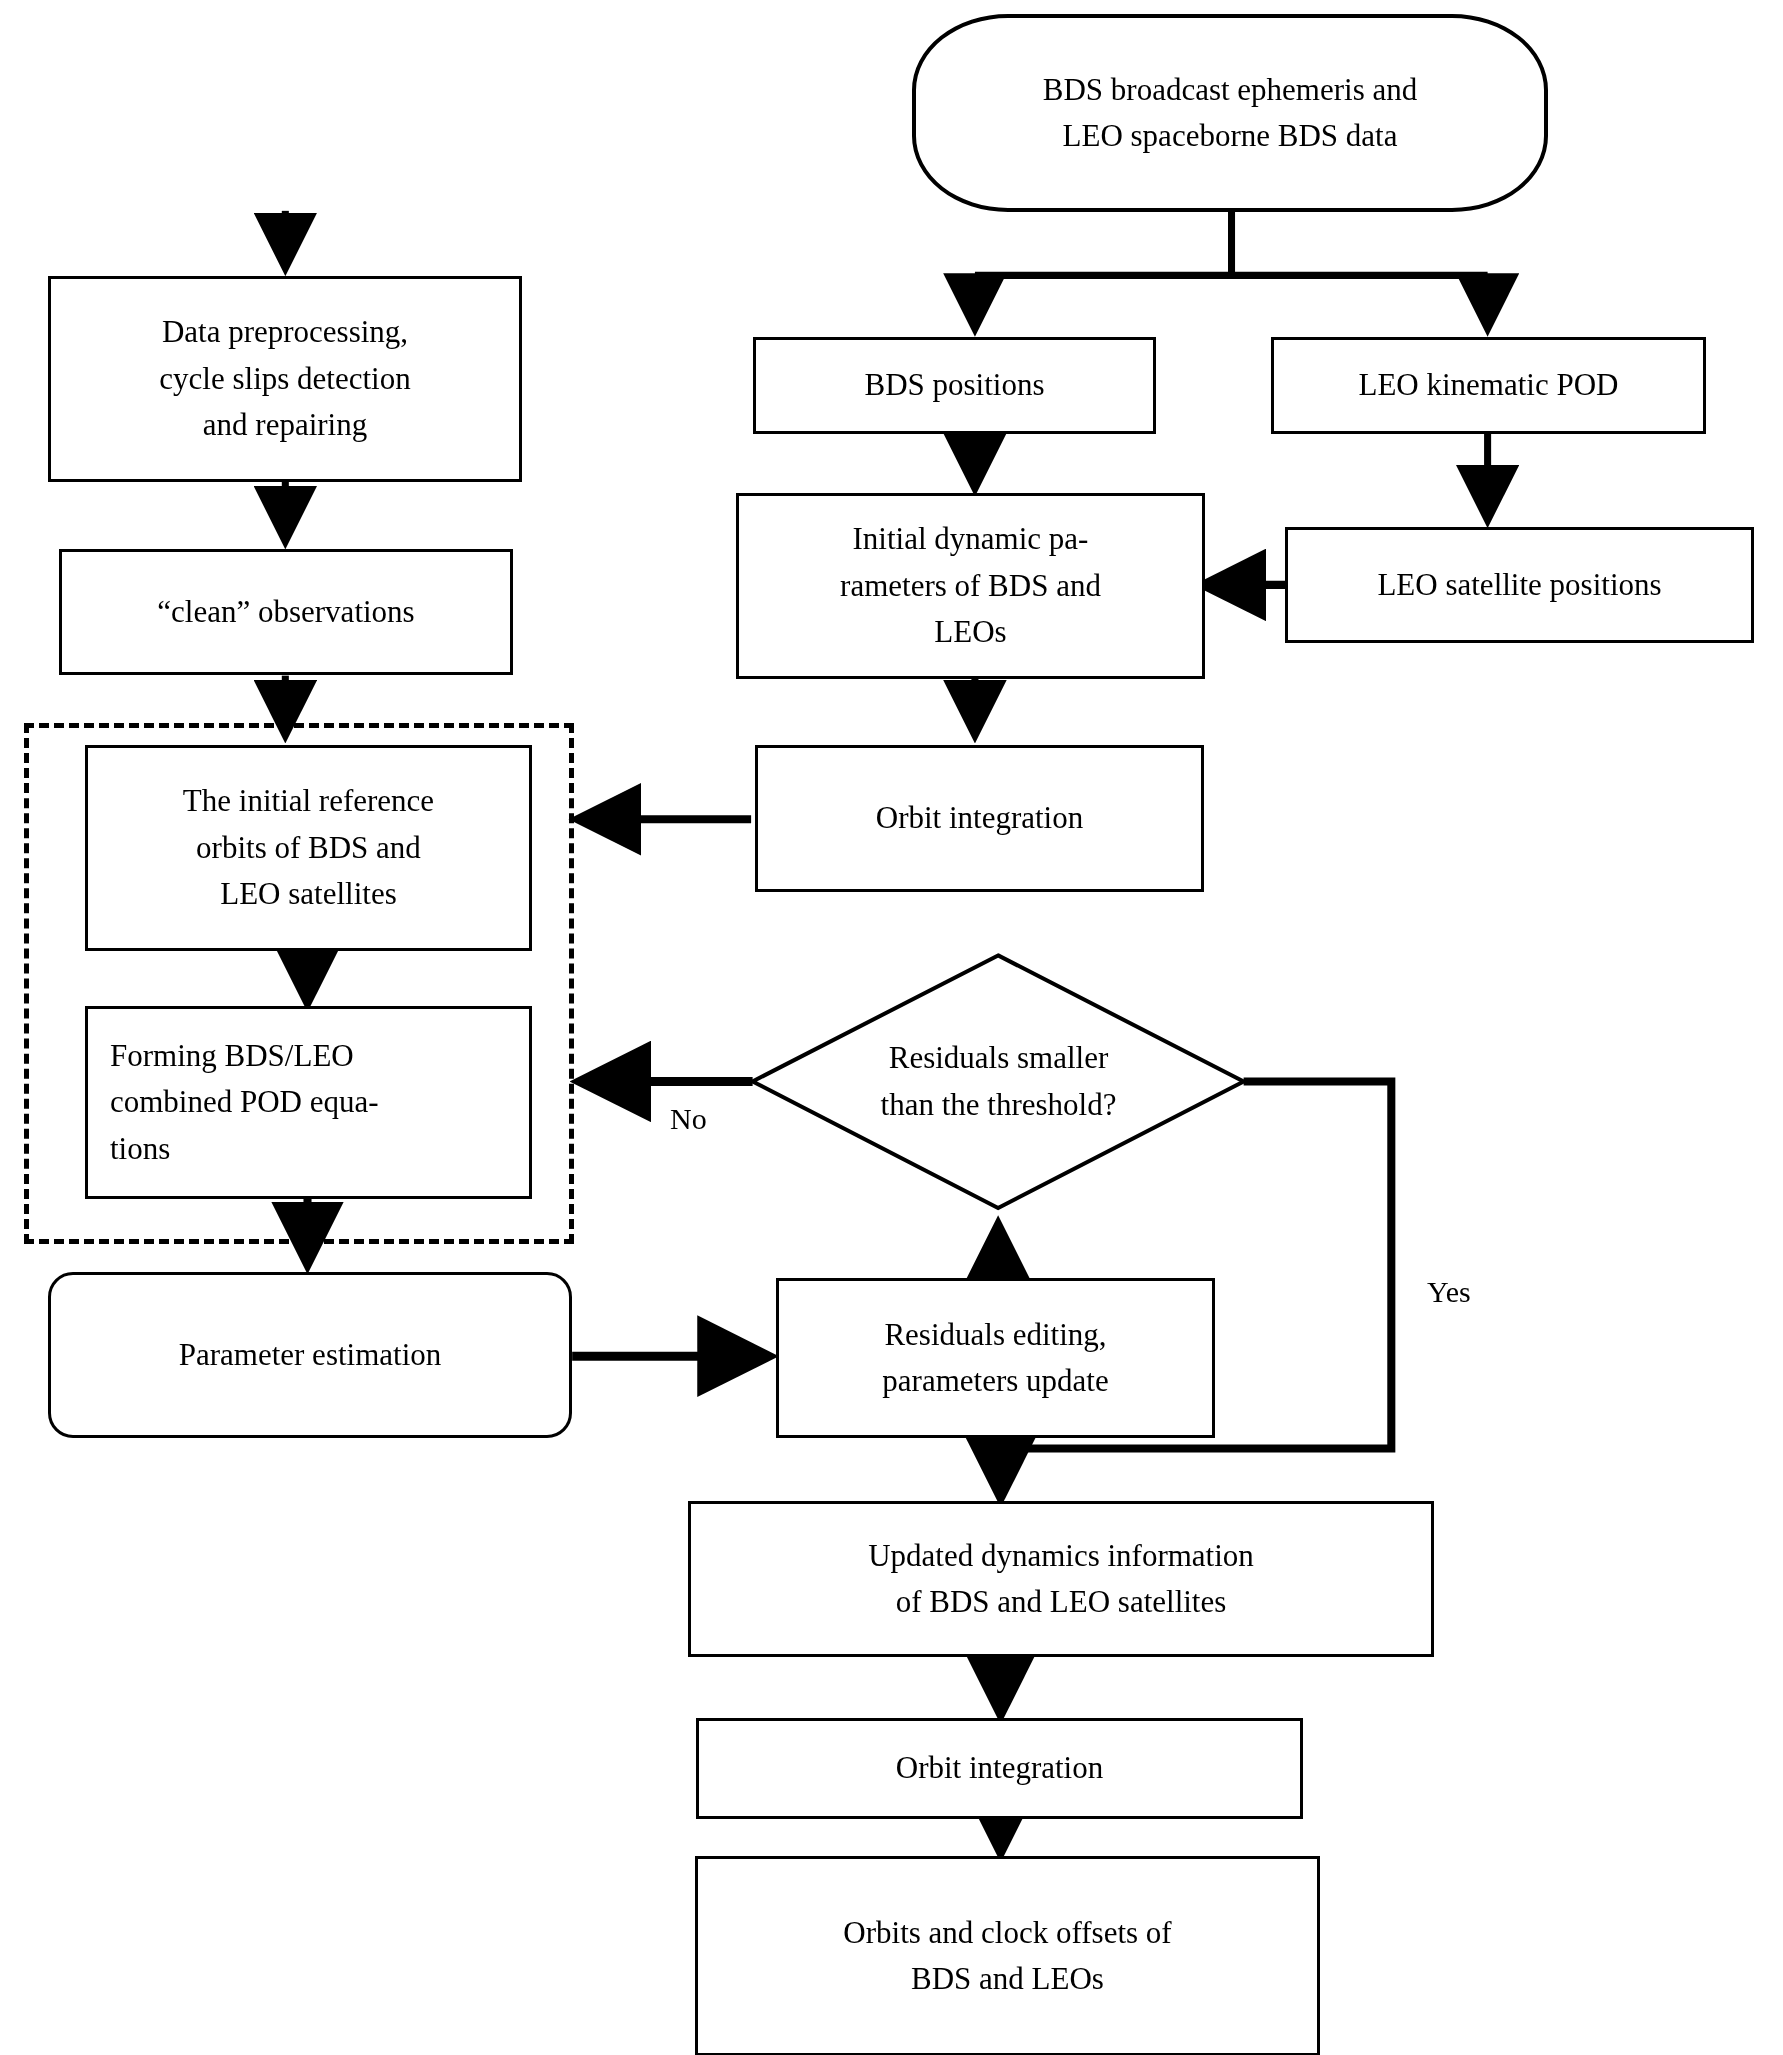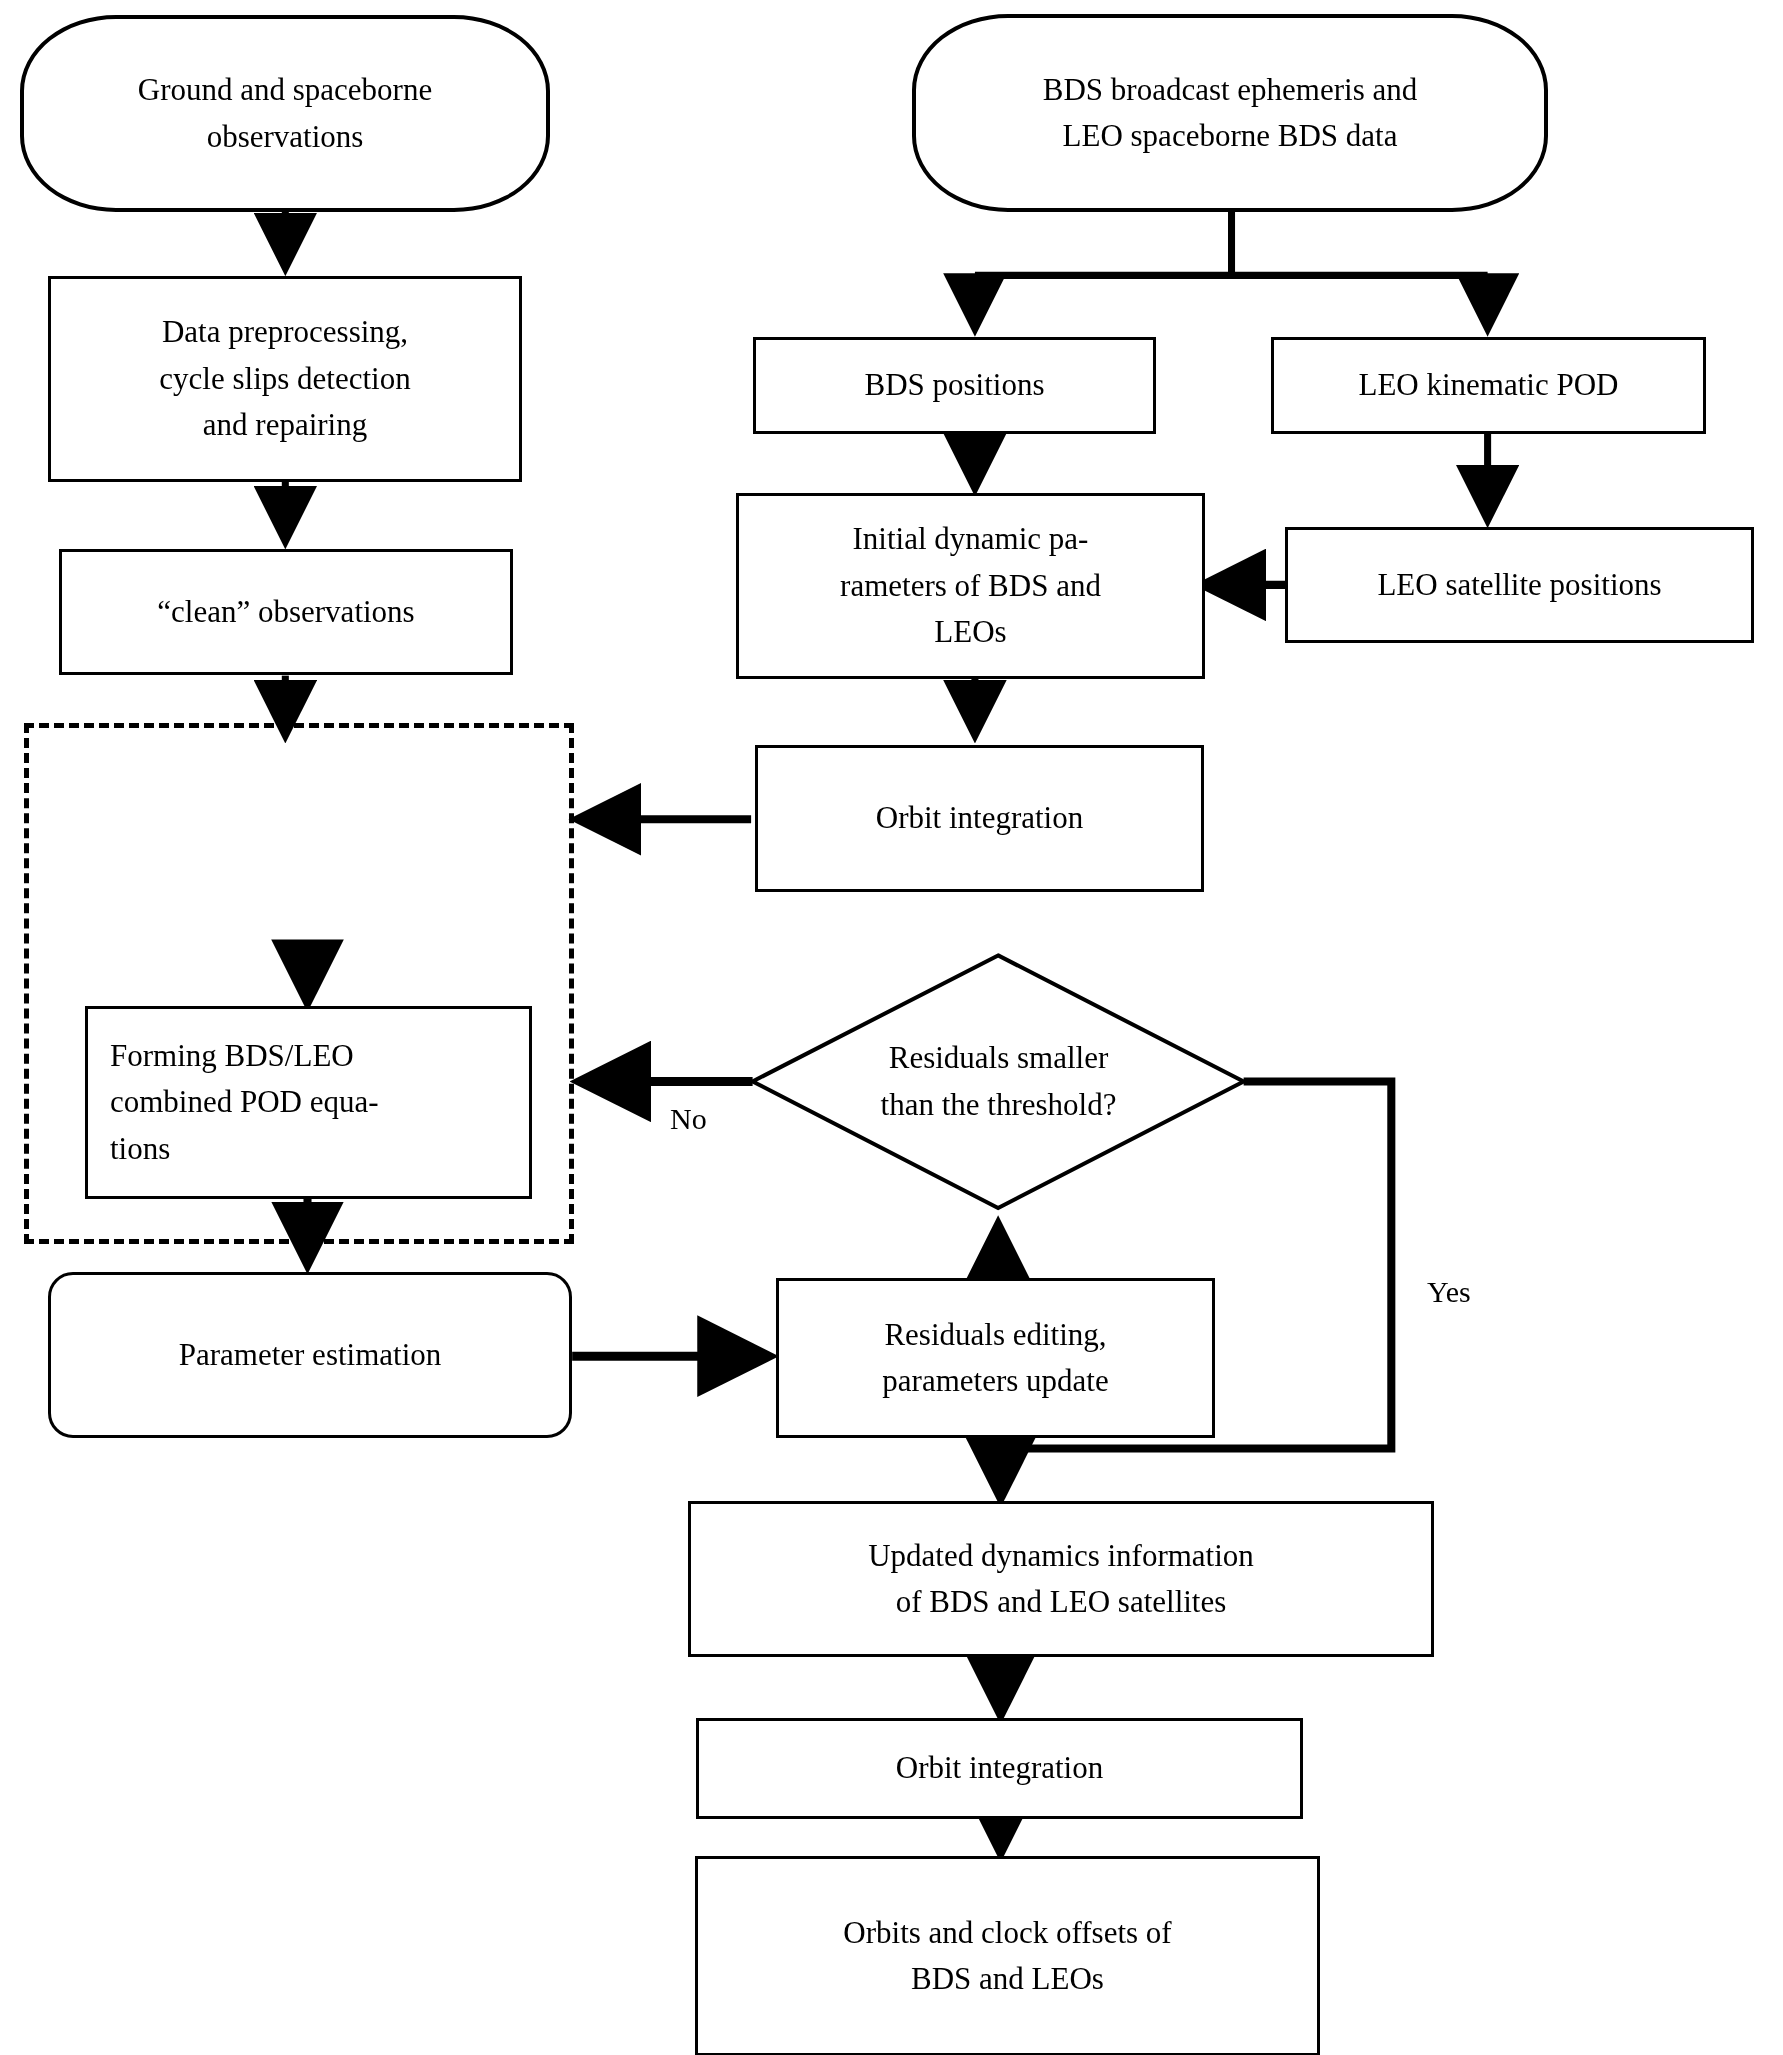--- a/index.html
+++ b/index.html
@@ -61,22 +61,20 @@
 
     <path d="M2467,2145 L2760,2145 L2760,2873 L1985,2873 L1985,2968" stroke="#000" stroke-width="16" fill="none" marker-end="url(#ah)"></path>
 
     <path d="M1985,3288 L1985,3398" stroke="#000" stroke-width="16" fill="none" marker-end="url(#ah)"></path>
 
     <path d="M1985,3560 L1985,3672" stroke="#000" stroke-width="16" fill="none" marker-end="url(#ah)"></path>
   </svg>
 
   <div class="dashbox" style="left:24px;top:723px;width:540px;height:511px;"></div>
 
-  <div class="node term lbl f62" style="left:20px;top:15px;width:530px;height:197px;">Ground and spaceborne
-observations</div>
 
   <div class="node term lbl f62" style="left:912px;top:14px;width:636px;height:198px;">BDS broadcast ephemeris and
 LEO spaceborne BDS data</div>
 
   <div class="node proc lbl f62" style="left:59px;top:549px;width:454px;height:126px;">“clean” observations</div>
 
   <div class="node proc lbl f62" style="left:48px;top:276px;width:474px;height:206px;">Data preprocessing,
 cycle slips detection
 and repairing</div>
 
@@ -85,20 +83,23 @@
   <div class="node proc lbl f62" style="left:1271px;top:337px;width:435px;height:97px;">LEO kinematic POD</div>
 
   <div class="node proc lbl f62" style="left:736px;top:493px;width:469px;height:186px;">Initial dynamic pa-
 rameters of BDS and
 LEOs</div>
 
   <div class="node proc lbl f62" style="left:1285px;top:527px;width:469px;height:116px;">LEO satellite positions</div>
 
   <div class="node proc lbl f62" style="left:755px;top:745px;width:449px;height:147px;">Orbit integration</div>
 
+  <div class="node proc lbl f62" style="left:85px;top:745px;width:447px;height:206px;">The initial reference
+orbits of BDS and
+LEO satellites</div>
 
   <div class="node proc lbl f62 justify-left" style="left:85px;top:1006px;width:447px;height:193px;padding-left:22px;">Forming        BDS/LEO
 combined POD equa-
 tions</div>
 
   <div class="node proc lbl f62" style="left:48px;top:1272px;width:524px;height:166px;border-radius:25px;">Parameter estimation</div>
 
   <div class="node proc lbl f62" style="left:776px;top:1278px;width:439px;height:160px;">Residuals editing,
 parameters update</div>
 

